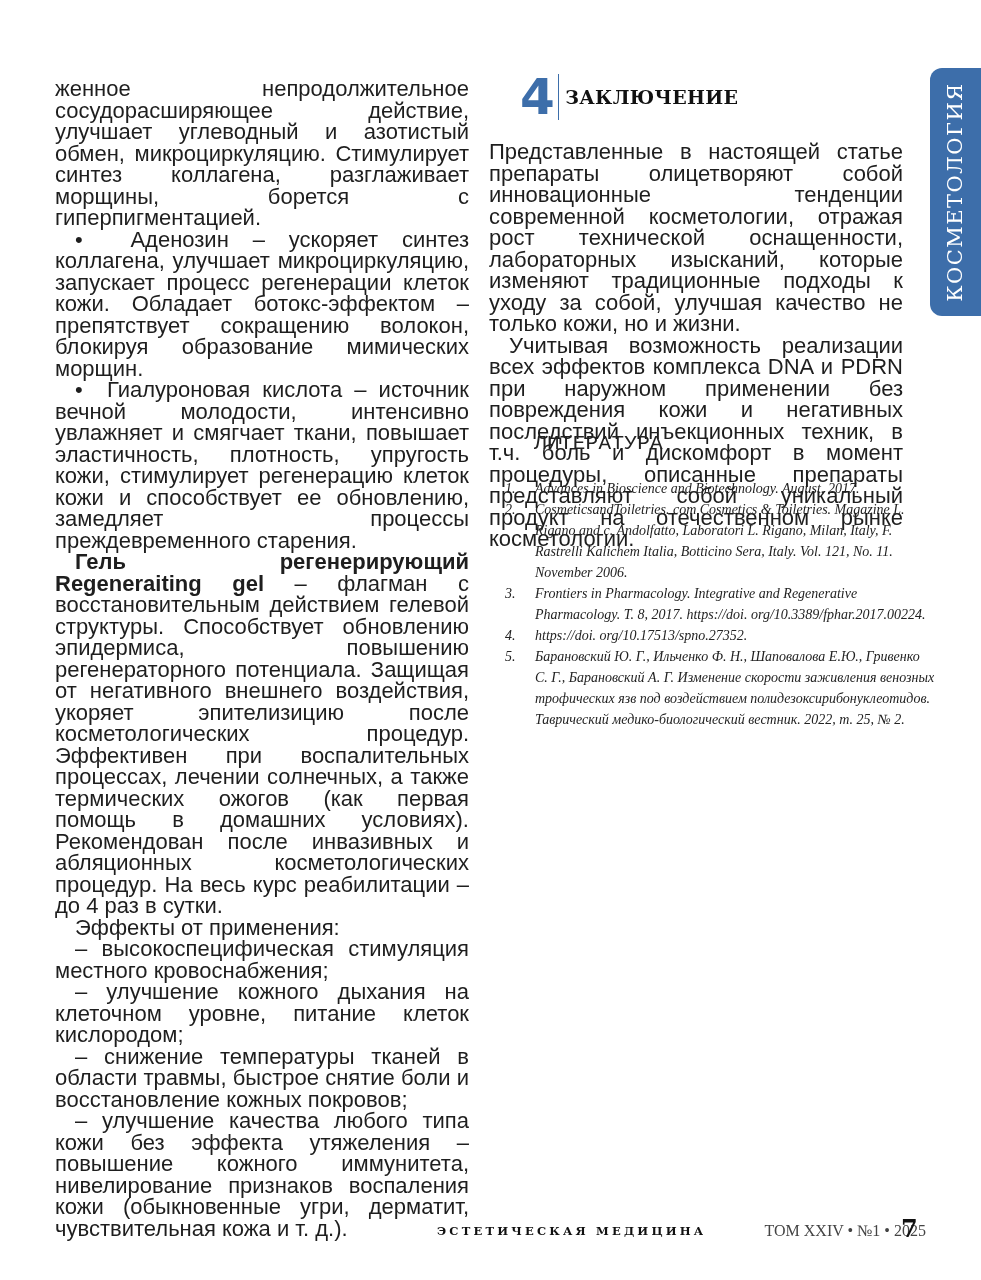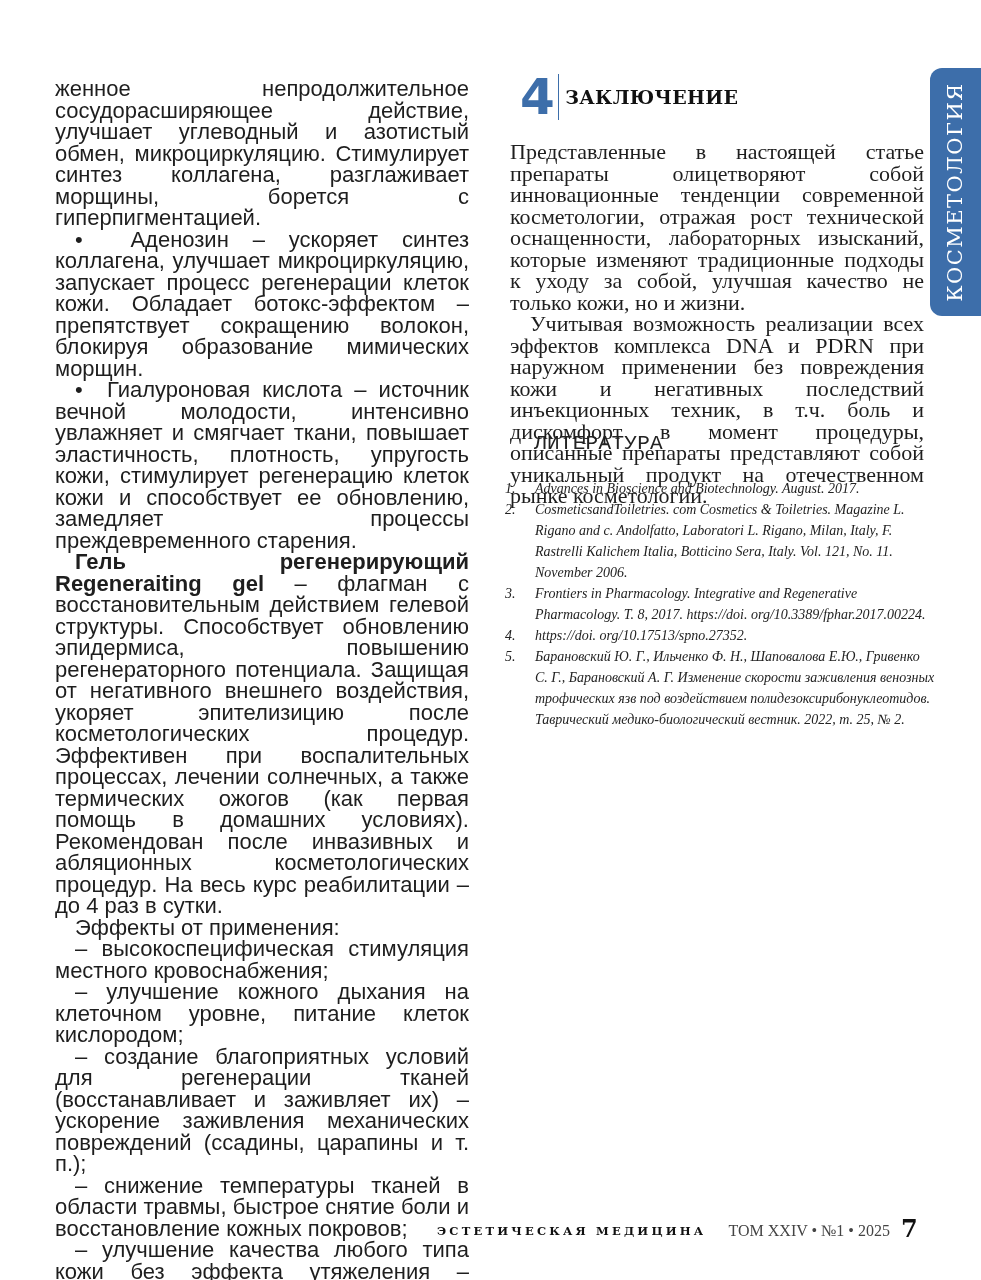--- a/index.html
+++ b/index.html
@@ -1,54 +1,53 @@
 <!DOCTYPE html>
 <html><head>
 <meta charset="utf-8">
 <style>
   html, body { margin: 0; padding: 0; background: #ffffff; }
   body { width: 981px; height: 1280px; position: relative; overflow: hidden; color: #1e1e1e; }
   .col { position: absolute; font-family: "Liberation Sans", sans-serif; font-size: 22px; line-height: 21.5px; text-align: justify; }
   #left { left: 55px; top: 78px; width: 414px; }
-  #right { left: 510px; top: 141px; width: 414px; font-family: Liberation Serif, serif; }
+  #right { left: 489px; top: 141px; width: 414px; }
   .col p { margin: 0; text-indent: 0; }
   .col p.ind { text-indent: 20px; }
   .bullet::before { content: "\2022\00a0\00a0"; }
   .b { font-weight: bold; }
   #section-head { position: absolute; left: 520px; top: 72px; height: 50px; display: flex; align-items: center; }
   #section-num { font-family: "DejaVu Sans", sans-serif; font-weight: bold; font-size: 50px; color: #3d6eaa; line-height: 50px; letter-spacing: -2px; }
   #section-rule { width: 1.5px; height: 46px; background: #3d6eaa; margin: 0 6px 0 5px; }
   #section-title { font-family: "DejaVu Serif", serif; font-weight: bold; font-size: 19px; color: #111; letter-spacing: 0.3px; text-align: center; }
   #side-tab { position: absolute; left: 930px; top: 68px; width: 60px; height: 248px; background: #3d6eaa; border-radius: 12px 0 0 12px; }
   #side-tab-label { position: absolute; left: 0; top: 0; width: 248px; height: 51px; transform-origin: 0 0; transform: translate(0px, 248px) rotate(-90deg); color: #fff; font-family: "DejaVu Serif", serif; font-size: 21px; letter-spacing: 1.5px; line-height: 51px; text-align: center; }
   #lit-head { position: absolute; left: 534px; top: 432px; font-family: Liberation Mono, monospace; font-size: 21px; color: #222; letter-spacing: 0.3px; }
   #refs { position: absolute; left: 505px; top: 478px; width: 430px; font-family: "Liberation Serif", serif; font-style: italic; font-size: 14px; line-height: 21px; color: #222; margin: 0; padding: 0; list-style: none; }
   #refs li { position: relative; padding-left: 30px; }
   #refs li .num { position: absolute; left: 0; top: 0; font-style: italic; }
-  #footer { position: absolute; left: 437px; top: 1222px; display: flex; align-items: center; }
+  #footer { position: absolute; left: 437px; top: 1222px; display: flex; align-items: center; gap: 36px; }
   #footer-journal { font-family: "DejaVu Serif", serif; font-weight: bold; font-size: 11.5px; letter-spacing: 3.2px; color: #111; }
   #footer-issue { font-family: Liberation Serif, serif; font-size: 16px; color: #444; margin-left: 22px; }
   #page-number { position: absolute; left: 901px; top: 1214px; font-family: "DejaVu Serif", serif; font-weight: bold; font-size: 24px; color: #111; }
 </style>
 </head>
 <body>
 
 <div id="side-tab">
   <div id="side-tab-label">КОСМЕТОЛОГИЯ</div>
 </div>
 
 <div id="left" class="col">
   <p>женное непродолжительное сосудорасширяющее действие, улучшает углеводный и азотистый обмен, микроциркуляцию. Стимулирует синтез коллагена, разглаживает морщины, борется с гиперпигментацией.</p>
   <p class="ind"><span class="bullet"></span><span>Аденозин – ускоряет синтез коллагена, улучшает микроциркуляцию, запускает процесс регенерации клеток кожи. Обладает ботокс-эффектом – препятствует сокращению волокон, блокируя образование мимических морщин.</span></p>
   <p class="ind"><span class="bullet"></span><span>Гиалуроновая кислота – источник вечной молодости, интенсивно увлажняет и смягчает ткани, повышает эластичность, плотность, упругость кожи, стимулирует регенерацию клеток кожи и способствует ее обновлению, замедляет процессы преждевременного старения.</span></p>
   <p class="ind"><span class="b">Гель регенерирующий Regeneraiting gel</span><span> – флагман с восстановительным действием гелевой структуры. Способствует обновлению эпидермиса, повышению регенераторного потенциала. Защищая от негативного внешнего воздействия, укоряет эпителизицию после косметологических процедур. Эффективен при воспалительных процессах, лечении солнечных, а также термических ожогов (как первая помощь в домашних условиях). Рекомендован после инвазивных и абляционных косметологических процедур. На весь курс реабилитации – до 4 раз в сутки.</span></p>
   <p class="ind">Эффекты от применения:</p>
   <p class="ind">– высокоспецифическая стимуляция местного кровоснабжения;</p>
   <p class="ind">– улучшение кожного дыхания на клеточном уровне, питание клеток кислородом;</p>
-  <p class="ind">– создание благоприятных условий для регенерации тканей (восстанавливает и заживляет их) – ускорение заживления механических повреждений (ссадины, царапины и т. п.);</p>
   <p class="ind">– снижение температуры тканей в области травмы, быстрое снятие боли и восстановление кожных покровов;</p>
   <p class="ind">– улучшение качества любого типа кожи без эффекта утяжеления – повышение кожного иммунитета, нивелирование признаков воспаления кожи (обыкновенные угри, дерматит, чувствительная кожа и т. д.).</p>
 </div>
 
 <div id="section-head">
   <span id="section-num">4</span>
   <span id="section-rule"></span>
   <span id="section-title">ЗАКЛЮЧЕНИЕ</span>
 </div>
 

